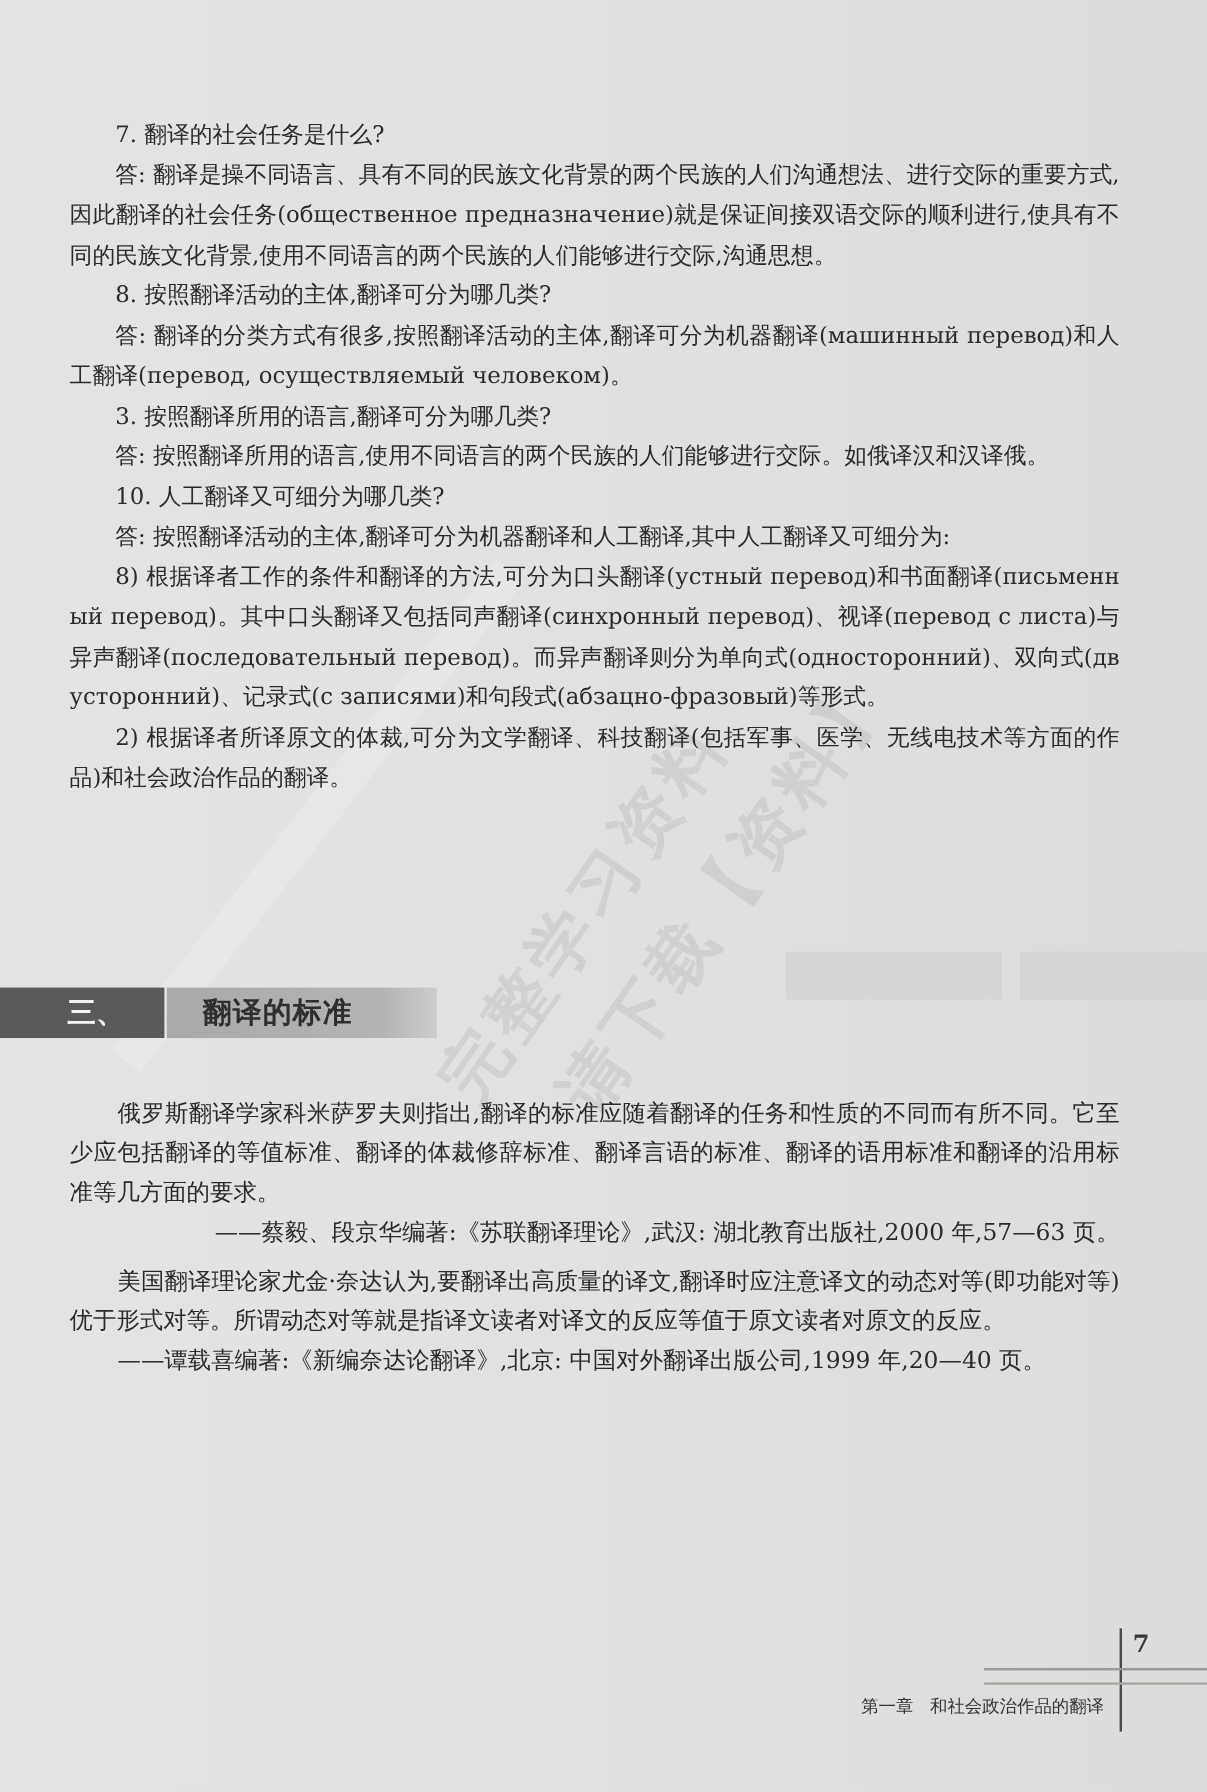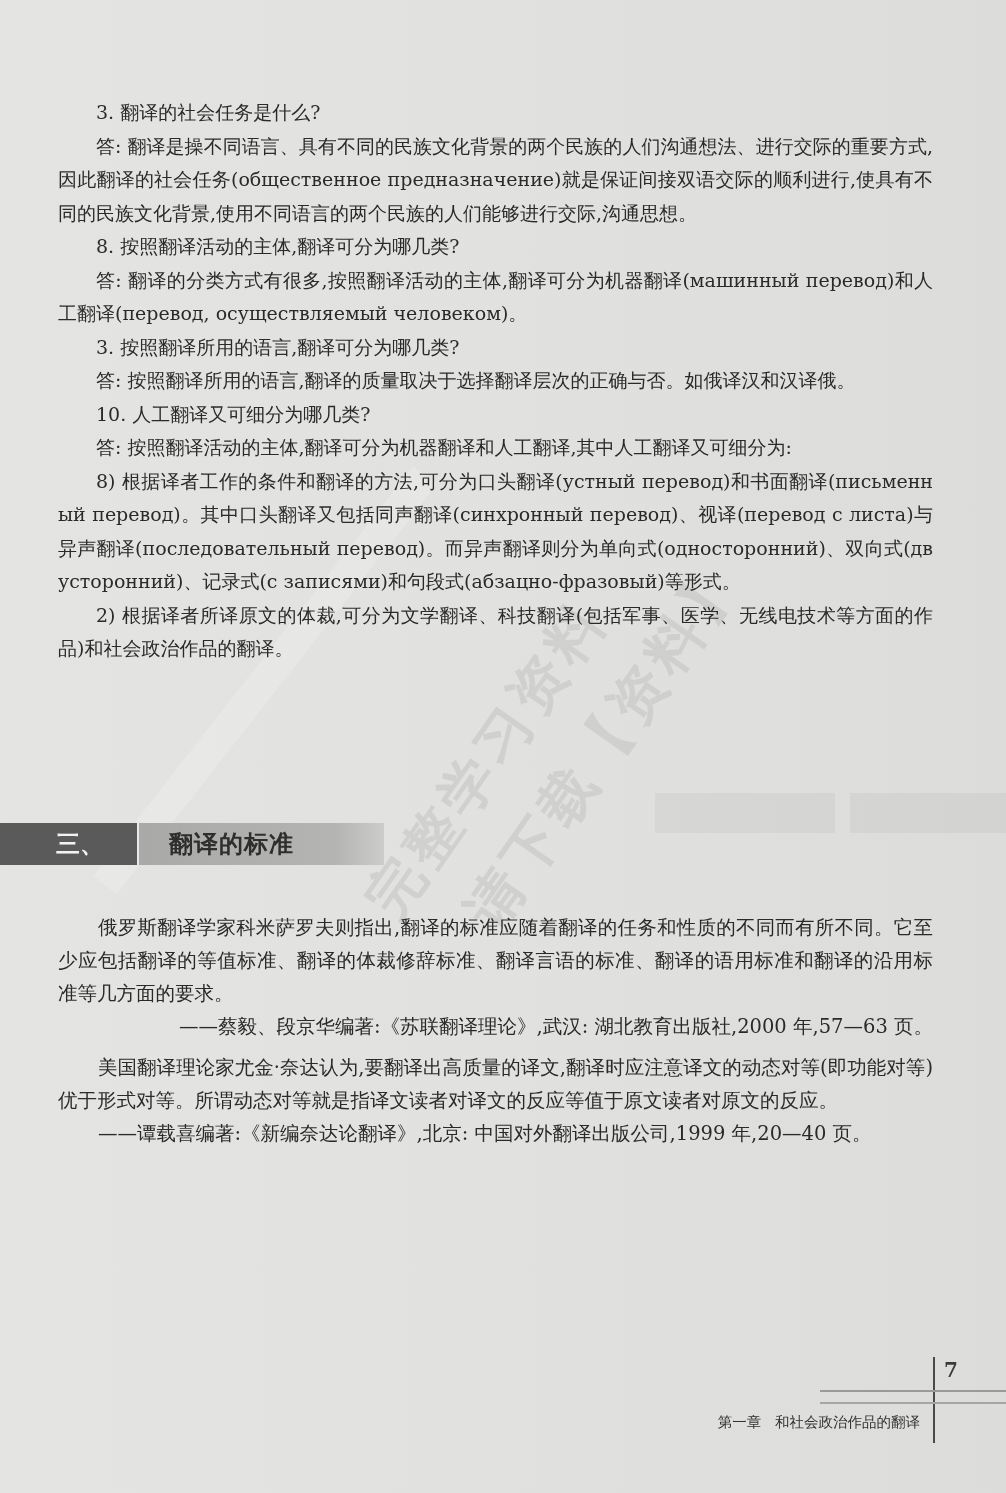--- a/index.html
+++ b/index.html
@@ -39,21 +39,21 @@
   .section-header {
     position: absolute; left: 0; top: 823px; height: 42px; width: 362px;
   }
   .sh-num {
     position: absolute; left: 0; top: 0; width: 137px; height: 42px;
     background: #5a5a5a; color: #f2f2f2;
     font-family: "DejaVu Sans", sans-serif; font-weight: bold; font-size: 24px;
     line-height: 42px; padding-left: 56px; box-sizing: border-box;
   }
   .sh-title {
-    position: absolute; left: 139px; top: 0; width: 245px; height: 42px;
+    position: absolute; left: 139px; top: 0; width: 225px; height: 42px;
     background: linear-gradient(90deg, #a9a9a7 0%, #b4b4b2 80%, rgba(190,190,188,0.6) 100%);
     color: #2e2e2e;
     font-family: "DejaVu Sans", sans-serif; font-weight: bold; font-size: 24px;
     line-height: 42px; padding-left: 30px; box-sizing: border-box; letter-spacing: 1px;
   }
   .content2 { position: absolute; left: 58px; top: 911px; width: 875px; }
   .line2 {
     font-size: 19.5px; line-height: 33px; text-align: justify; text-align-last: left;
     word-break: break-all;
   }
@@ -86,28 +86,28 @@
   <div class="bleed" style="left:655px;top:793px;width:180px;height:40px;"></div>
   <div class="bleed" style="left:850px;top:793px;width:156px;height:40px;"></div>
 
   <div class="wm-band"></div>
   <div class="watermark">
     <div class="wm-text" style="left:20px;top:460px;">完整学习资料</div>
     <div class="wm-text" style="left:120px;top:470px;">请下载【资料】</div>
   </div>
 
   <div class="content">
-    <div class="line q">3. 翻译的社会任务是什么?</div>
+    <div class="line q">7. 翻译的社会任务是什么?</div>
     <div class="line a">答: 翻译是操不同语言、具有不同的民族文化背景的两个民族的人们沟通想法、进行交际的重要方式,因此翻译的社会任务(общественное предназначение)就是保证间接双语交际的顺利进行,使具有不同的民族文化背景,使用不同语言的两个民族的人们能够进行交际,沟通思想。</div>
 
     <div class="line q">8. 按照翻译活动的主体,翻译可分为哪几类?</div>
     <div class="line a">答: 翻译的分类方式有很多,按照翻译活动的主体,翻译可分为机器翻译(машинный перевод)和人工翻译(перевод, осуществляемый человеком)。</div>
 
     <div class="line q">3. 按照翻译所用的语言,翻译可分为哪几类?</div>
-    <div class="line a">答: 按照翻译所用的语言,翻译的质量取决于选择翻译层次的正确与否。如俄译汉和汉译俄。</div>
+    <div class="line a">答: 按照翻译所用的语言,使用不同语言的两个民族的人们能够进行交际。如俄译汉和汉译俄。</div>
 
     <div class="line q">10. 人工翻译又可细分为哪几类?</div>
     <div class="line a">答: 按照翻译活动的主体,翻译可分为机器翻译和人工翻译,其中人工翻译又可细分为:</div>
     <div class="line a">8) 根据译者工作的条件和翻译的方法,可分为口头翻译(устный перевод)和书面翻译(письменный перевод)。其中口头翻译又包括同声翻译(синхронный перевод)、视译(перевод с листа)与异声翻译(последовательный перевод)。而异声翻译则分为单向式(односторонний)、双向式(двусторонний)、记录式(с записями)和句段式(абзацно-фразовый)等形式。</div>
     <div class="line a">2) 根据译者所译原文的体裁,可分为文学翻译、科技翻译(包括军事、医学、无线电技术等方面的作品)和社会政治作品的翻译。</div>
   </div>
 
   <div class="section-header">
     <div class="sh-num">三、</div>
     <div class="sh-title">翻译的标准</div>

